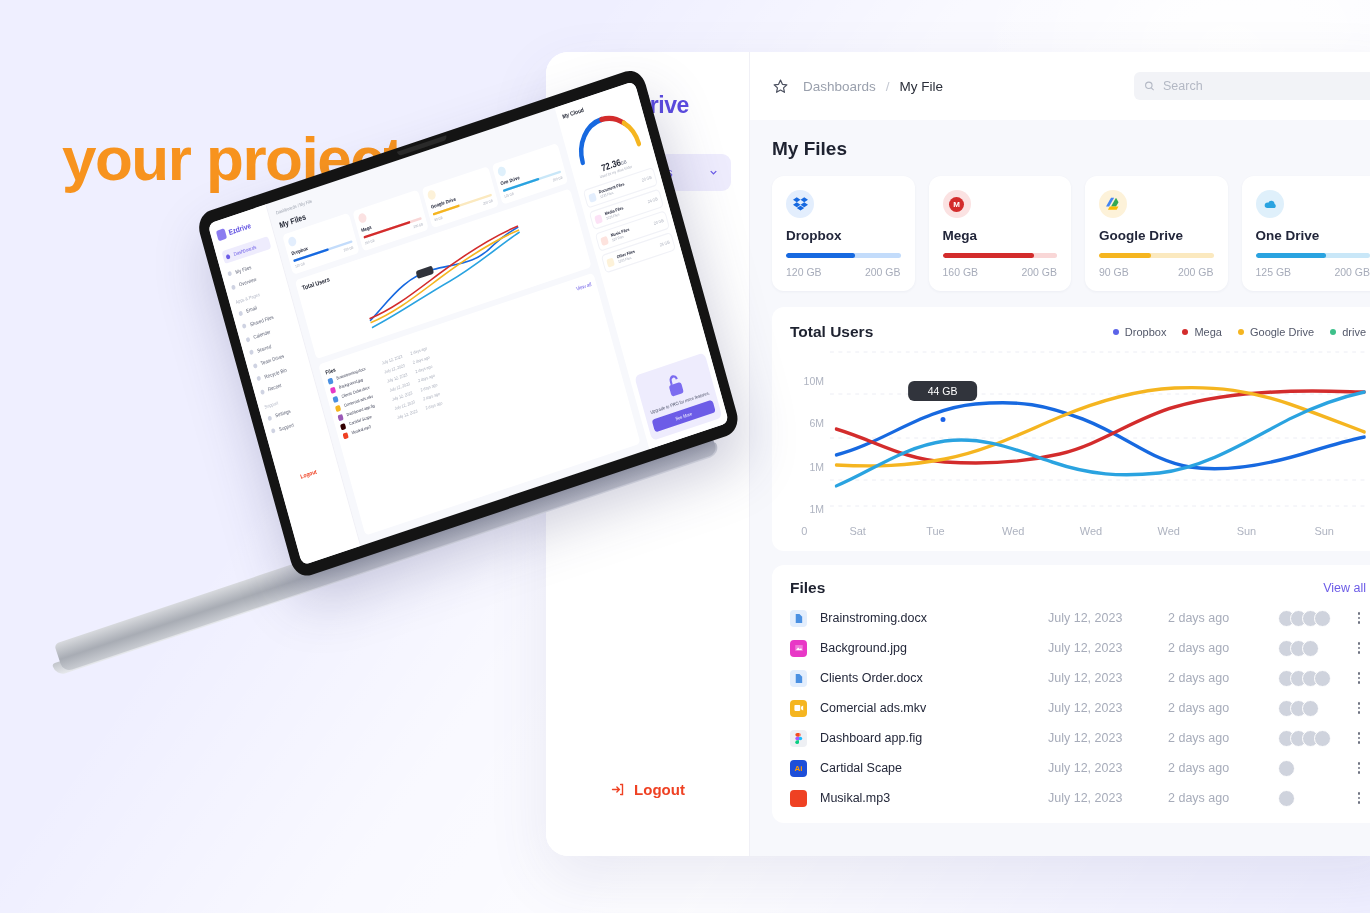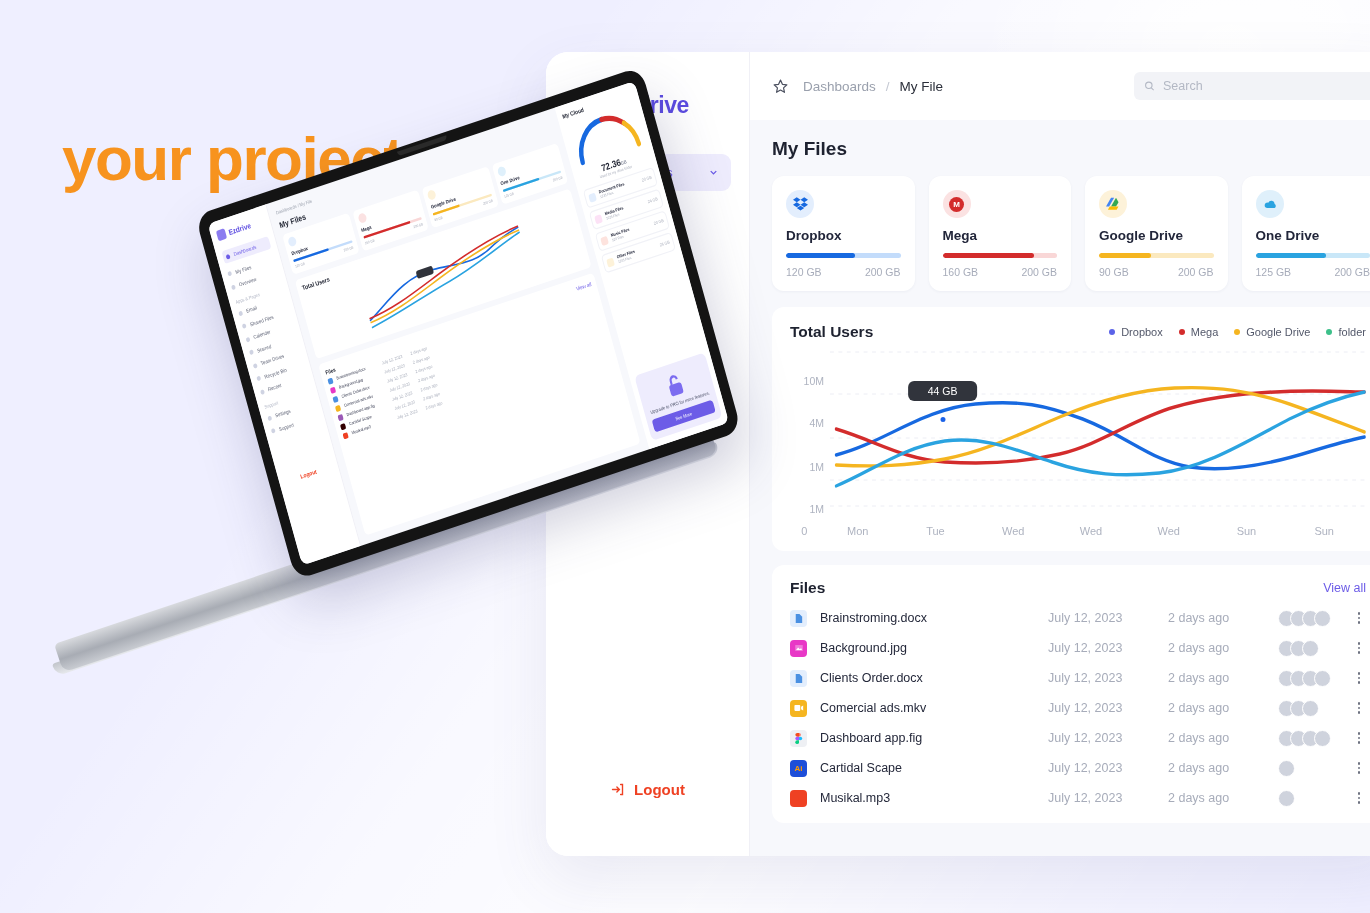--- a/index.html
+++ b/index.html
@@ -393,29 +393,29 @@
               <span class="li">
                   <i class="ld" style="background:#d32c2c"></i>
                   <span>Mega</span>
                 </span>
               <span class="li">
                   <i class="ld" style="background:#f5b520"></i>
                   <span>Google Drive</span>
                 </span>
               <span class="li">
                   <i class="ld" style="background:#3dc08a"></i>
-                  <span>folder</span>
+                  <span>drive</span>
                 </span>
             </div>
           </div>
 
           <div class="chartwrap">
             <div class="ylabels">
               <span style="top:0">10M</span>
-              <span style="top:42px">4M</span>
+              <span style="top:42px">6M</span>
               <span style="top:86px">1M</span>
               <span style="top:128px">1M</span>
             </div>
 
             <div class="plot">
               <svg viewBox="0 0 700 160" preserveAspectRatio="none">
                 <g stroke="#e9ebf2" stroke-width="1" stroke-dasharray="5 6">
                   <line x1="0" y1="5" x2="700" y2="5"></line>
                   <line x1="0" y1="47" x2="700" y2="47"></line>
                   <line x1="0" y1="91" x2="700" y2="91"></line>
@@ -429,21 +429,21 @@
                   <path stroke="#2aa3e0" d="M8,139 C55,124 95,100 150,94 C200,89 240,102 290,115 C340,128 380,130 430,126 C490,121 545,94 600,72 C645,55 680,48 698,45"></path>
                 </g>
               </svg>
             </div>
 
             <div class="tip">44 GB</div>
             <div class="tipdot"></div>
 
             <div class="xlabels">
               <span style="width:5%">0</span>
-              <span style="width:13.5%">Mon</span>
+              <span style="width:13.5%">Sat</span>
               <span style="width:13.5%">Tue</span>
               <span style="width:13.5%">Wed</span>
               <span style="width:13.5%">Wed</span>
               <span style="width:13.5%">Wed</span>
               <span style="width:13.5%">Sun</span>
               <span style="width:13.5%">Sun</span>
             </div>
           </div>
         </div>
 

